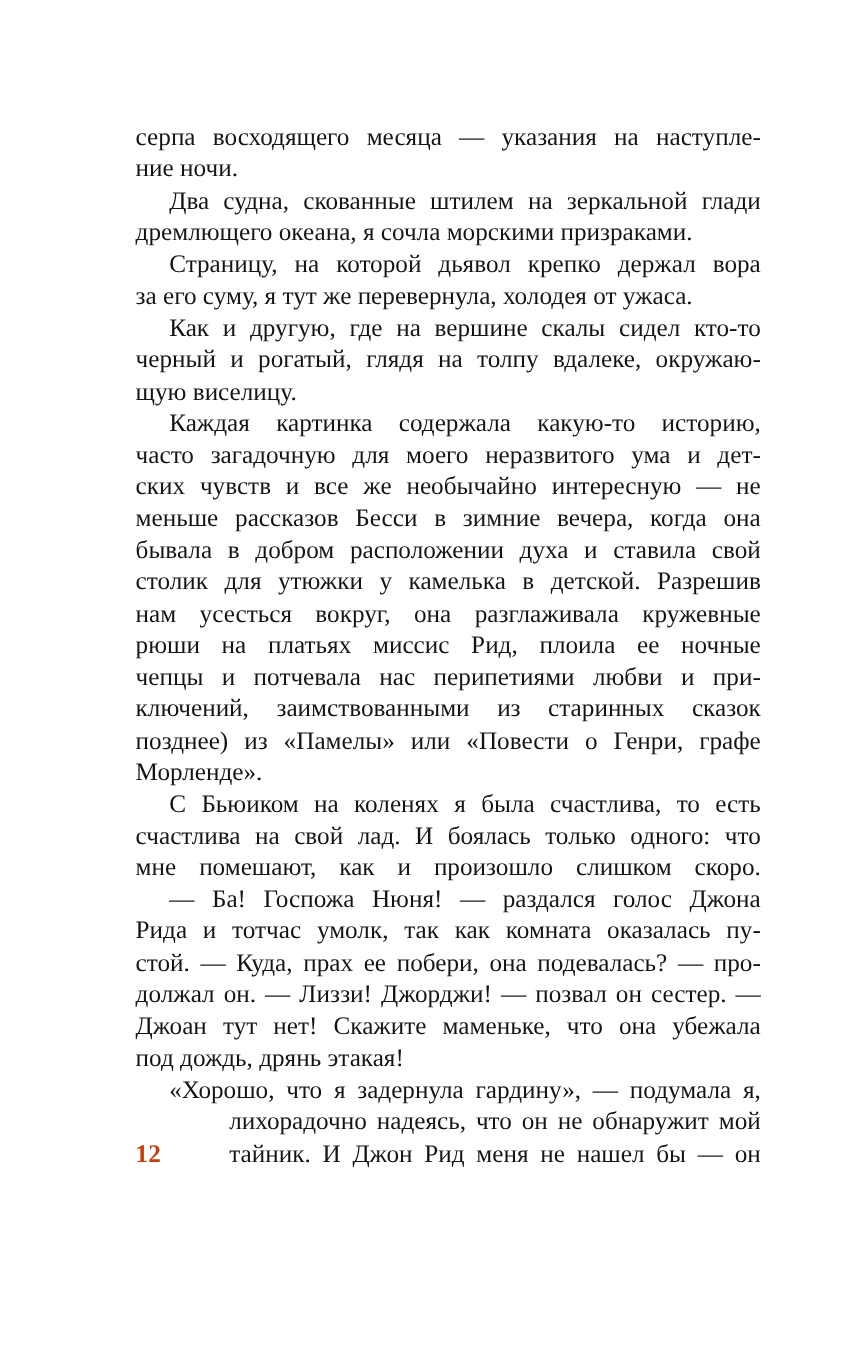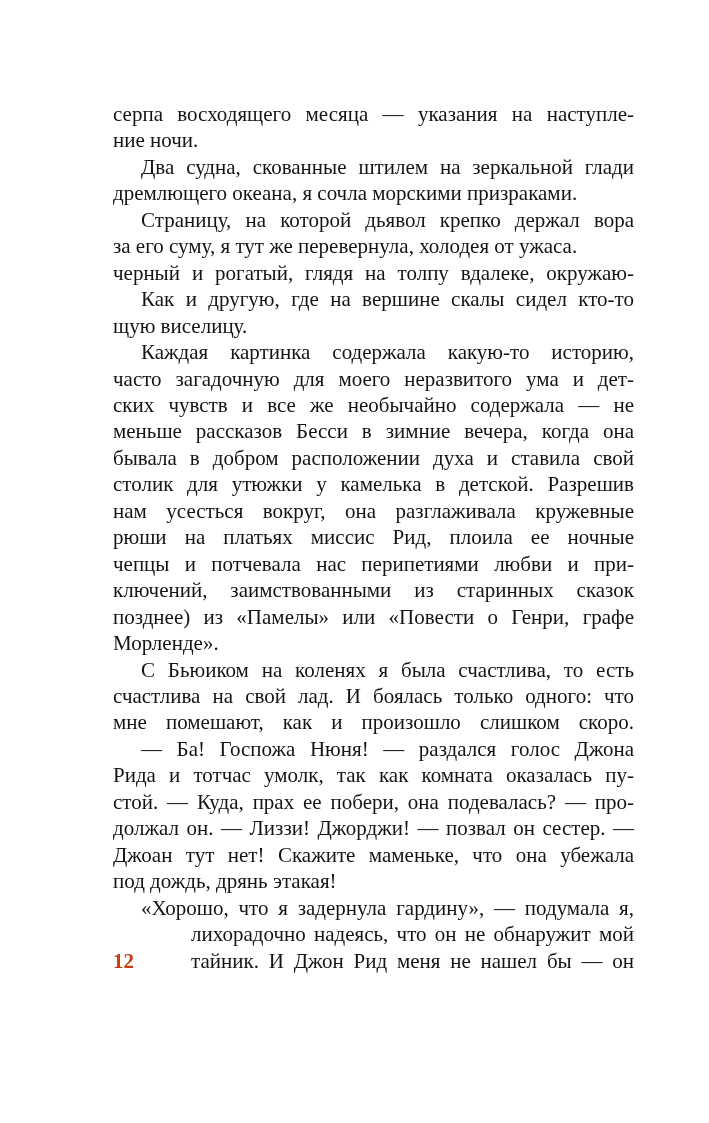--- a/index.html
+++ b/index.html
@@ -58,26 +58,26 @@
 
 <div class="book-page">
   <div class="text-block">
 
     <div class="line">серпа восходящего месяца — указания на наступле-</div>
       <div class="line end">ние ночи.</div>
       <div class="line ind">Два судна, скованные штилем на зеркальной глади</div>
       <div class="line end">дремлющего океана, я сочла морскими призраками.</div>
       <div class="line ind">Страницу, на которой дьявол крепко держал вора</div>
       <div class="line end">за его суму, я тут же перевернула, холодея от ужаса.</div>
+      <div class="line ind">Как и другую, где на вершине скалы сидел кто-то</div>
       <div class="line">черный и рогатый, глядя на толпу вдалеке, окружаю-</div>
-      <div class="line ind">Как и другую, где на вершине скалы сидел кто-то</div>
       <div class="line end">щую виселицу.</div>
       <div class="line ind">Каждая картинка содержала какую-то историю,</div>
       <div class="line">часто загадочную для моего неразвитого ума и дет-</div>
-      <div class="line">ских чувств и все же необычайно содержала — не</div>
+      <div class="line">ских чувств и все же необычайно интересную — не</div>
       <div class="line">меньше рассказов Бесси в зимние вечера, когда она</div>
       <div class="line">бывала в добром расположении духа и ставила свой</div>
       <div class="line">столик для утюжки у камелька в детской. Разрешив</div>
       <div class="line">нам усесться вокруг, она разглаживала кружевные</div>
       <div class="line">рюши на платьях миссис Рид, плоила ее ночные</div>
       <div class="line">чепцы и потчевала нас перипетиями любви и при-</div>
       <div class="line">ключений, заимствованными из старинных сказок</div>
       <div class="line">позднее) из «Памелы» или «Повести о Генри, графе</div>
       <div class="line end">Морленде».</div>
       <div class="line ind">С Бьюиком на коленях я была счастлива, то есть</div>

